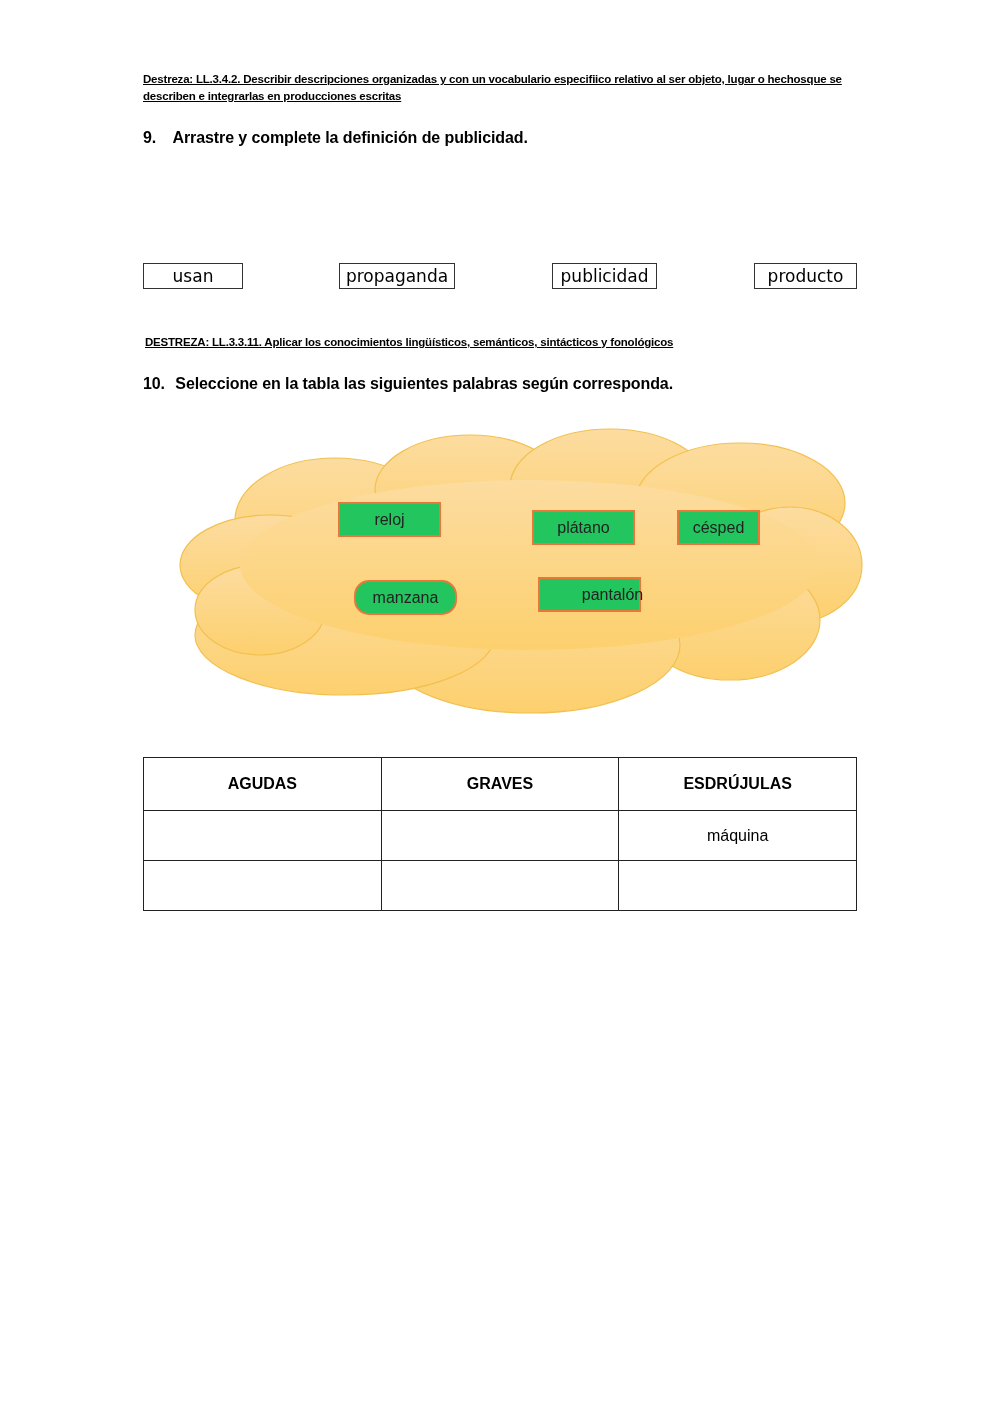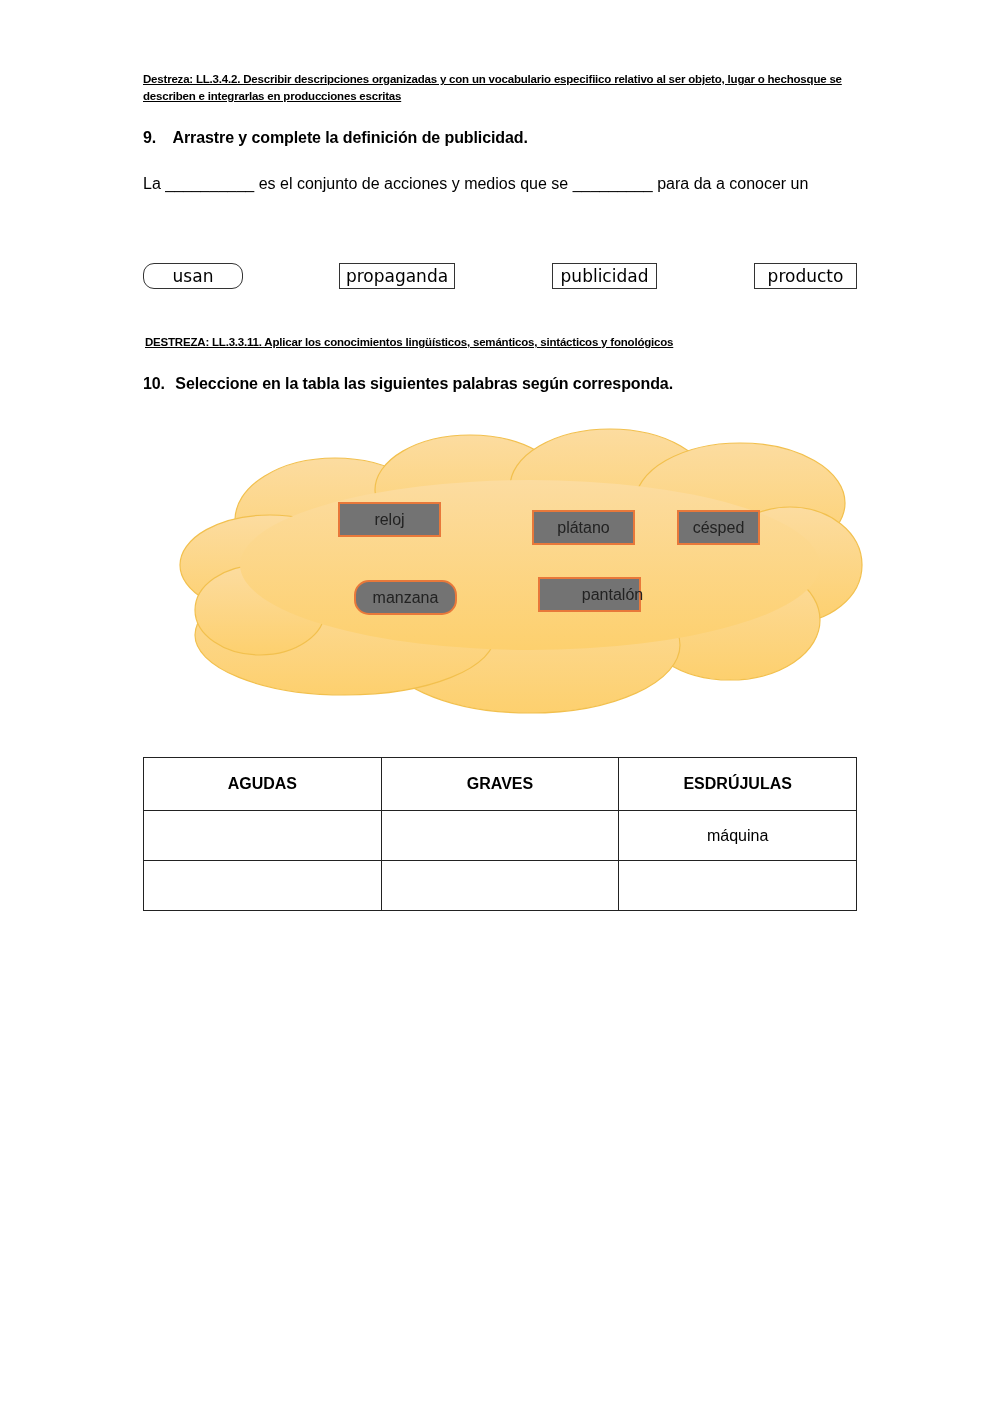--- a/index.html
+++ b/index.html
@@ -3,41 +3,40 @@
   <meta charset="utf-8">
   <style>
     html, body { margin:0; padding:0; background:#ffffff; }
     body { width:1000px; height:1413px; position:relative; overflow:hidden; font-family:"Liberation Sans", sans-serif; color:#000; }
     .abs { position:absolute; }
     .skill { font-size:11.5px; font-weight:bold; text-decoration:underline; line-height:17px; letter-spacing:-0.2px; }
     .skill .nb { font-weight:normal; }
     .qtitle { font-size:16px; font-weight:bold; letter-spacing:-0.1px; }
     .para { font-size:16px; line-height:23px; text-align:justify; text-align-last:left; }
     .word-box { position:absolute; height:26px; border:1px solid #333; box-sizing:border-box; display:flex; align-items:center; justify-content:center; font-family:"DejaVu Sans", sans-serif; font-size:17px; cursor:grab; background:#fff; }
-    .cloud-card { position:absolute; height:35px; background:#737373; border:2px solid #e8783a; box-sizing:border-box; display:flex; align-items:center; justify-content:center; font-size:16px; color:#222; cursor:grab; }
+    .cloud-card { position:absolute; height:35px; background:#22c55e; border:2px solid #e8783a; box-sizing:border-box; display:flex; align-items:center; justify-content:center; font-size:16px; color:#222; cursor:grab; }
     table.words { position:absolute; left:143px; top:757px; width:714px; border-collapse:collapse; }
     table.words th, table.words td { border:1px solid #222; text-align:center; font-size:16px; width:33.33%; }
     table.words th { height:50px; font-weight:bold; }
     table.words td { height:47px; }
   </style>
 </head>
 <body>
 
 <div class="abs skill" style="left:143px; top:71px; width:714px;"><span>Destreza: LL.3.4.2. D</span><span class="nb" style="font-weight:bold;">escribir descripciones organizadas y con un vocabulario especifiico relativo al ser objeto, lugar o hechosque se describen  e integrarlas en producciones escritas</span></div>
 
 <div class="abs qtitle" style="left:143px; top:129px;">
   <span>9.</span>
   <span style="margin-left:12px;">Arrastre y complete la definición de publicidad.</span>
 </div>
 
 <div class="abs para" style="left:143px; top:172px; width:714px;">
-  <div>La __________ es el conjunto de acciones y medios que se _________ para da a conocer un</div>
 </div>
 
-<div class="word-box" style="left:143px; top:263px; width:100px;border-radius:11px;">usan</div>
+<div class="word-box" style="left:143px; top:263px; width:100px;">usan</div>
 <div class="word-box" style="left:339px; top:263px; width:116px;">propaganda</div>
 <div class="word-box" style="left:552px; top:263px; width:105px;">publicidad</div>
 <div class="word-box" style="left:754px; top:263px; width:103px;">producto</div>
 
 <div class="abs skill" style="left:145px; top:334px; width:714px;">DESTREZA: LL.3.3.11. Aplicar los conocimientos lingüísticos, semánticos, sintácticos y fonológicos</div>
 
 <div class="abs qtitle" style="left:143px; top:375px;">
   <span>10.</span>
   <span style="margin-left:6px;">Seleccione en la tabla las siguientes palabras según corresponda.</span>
 </div>

